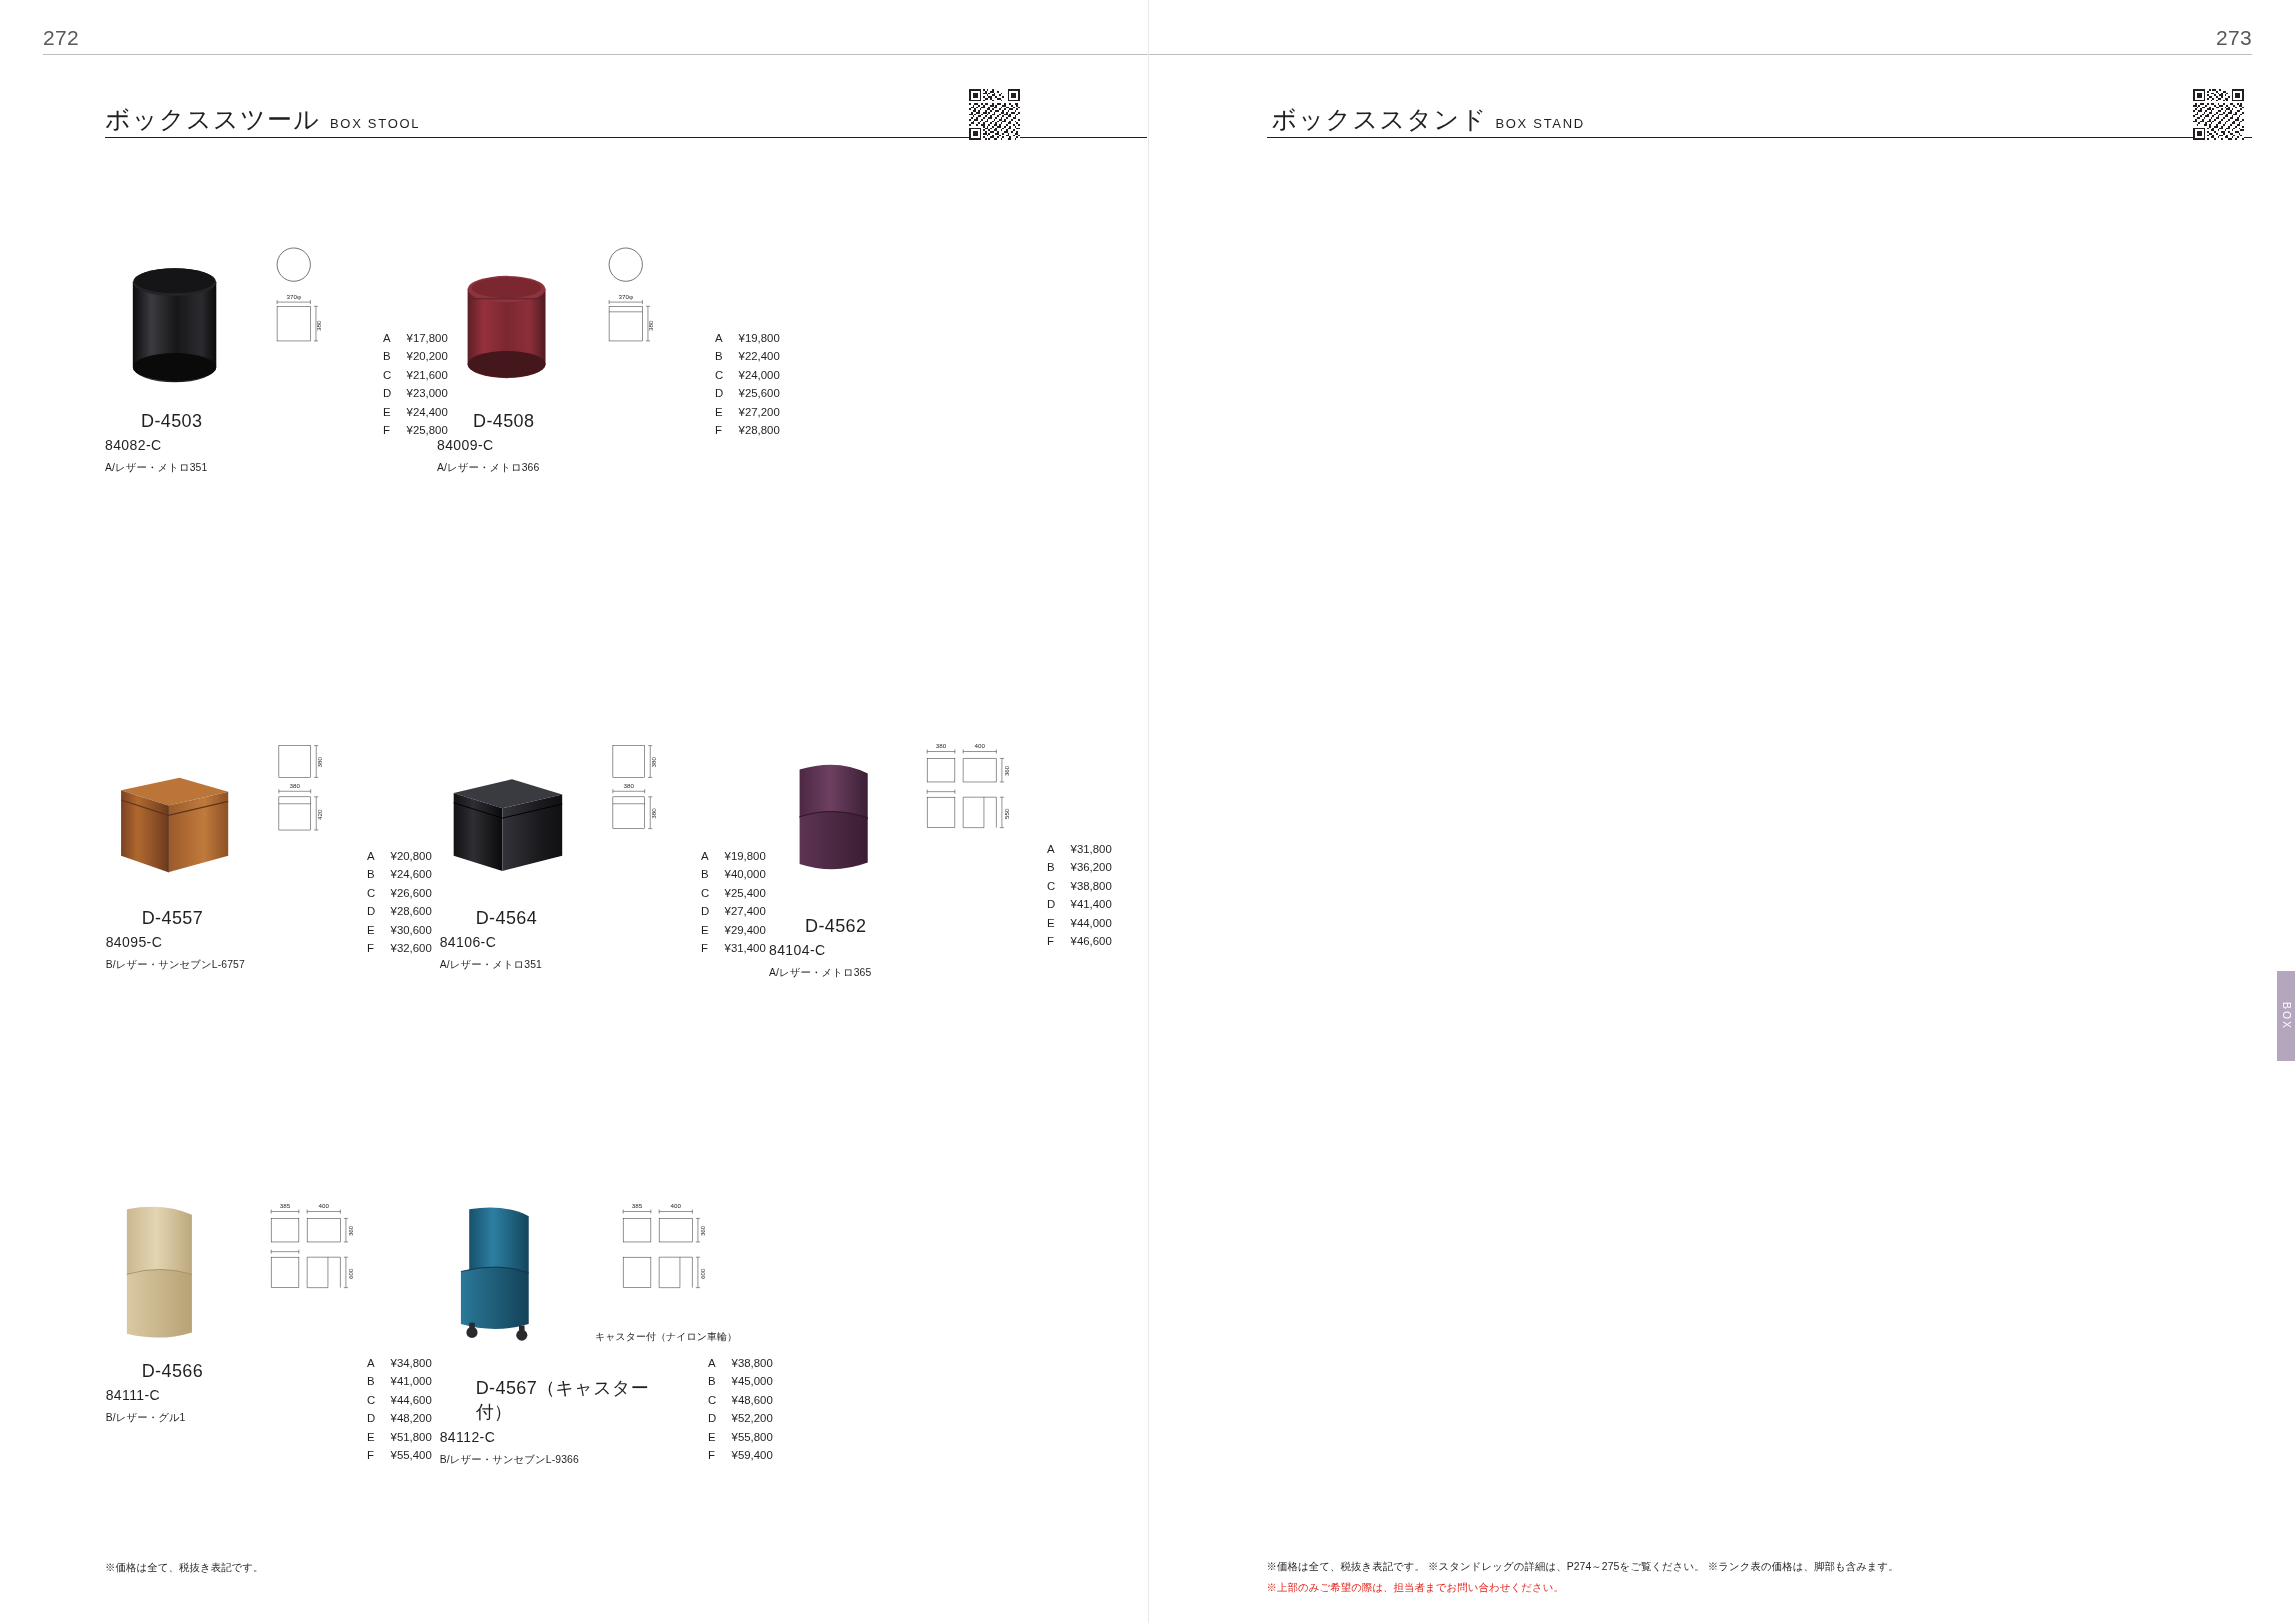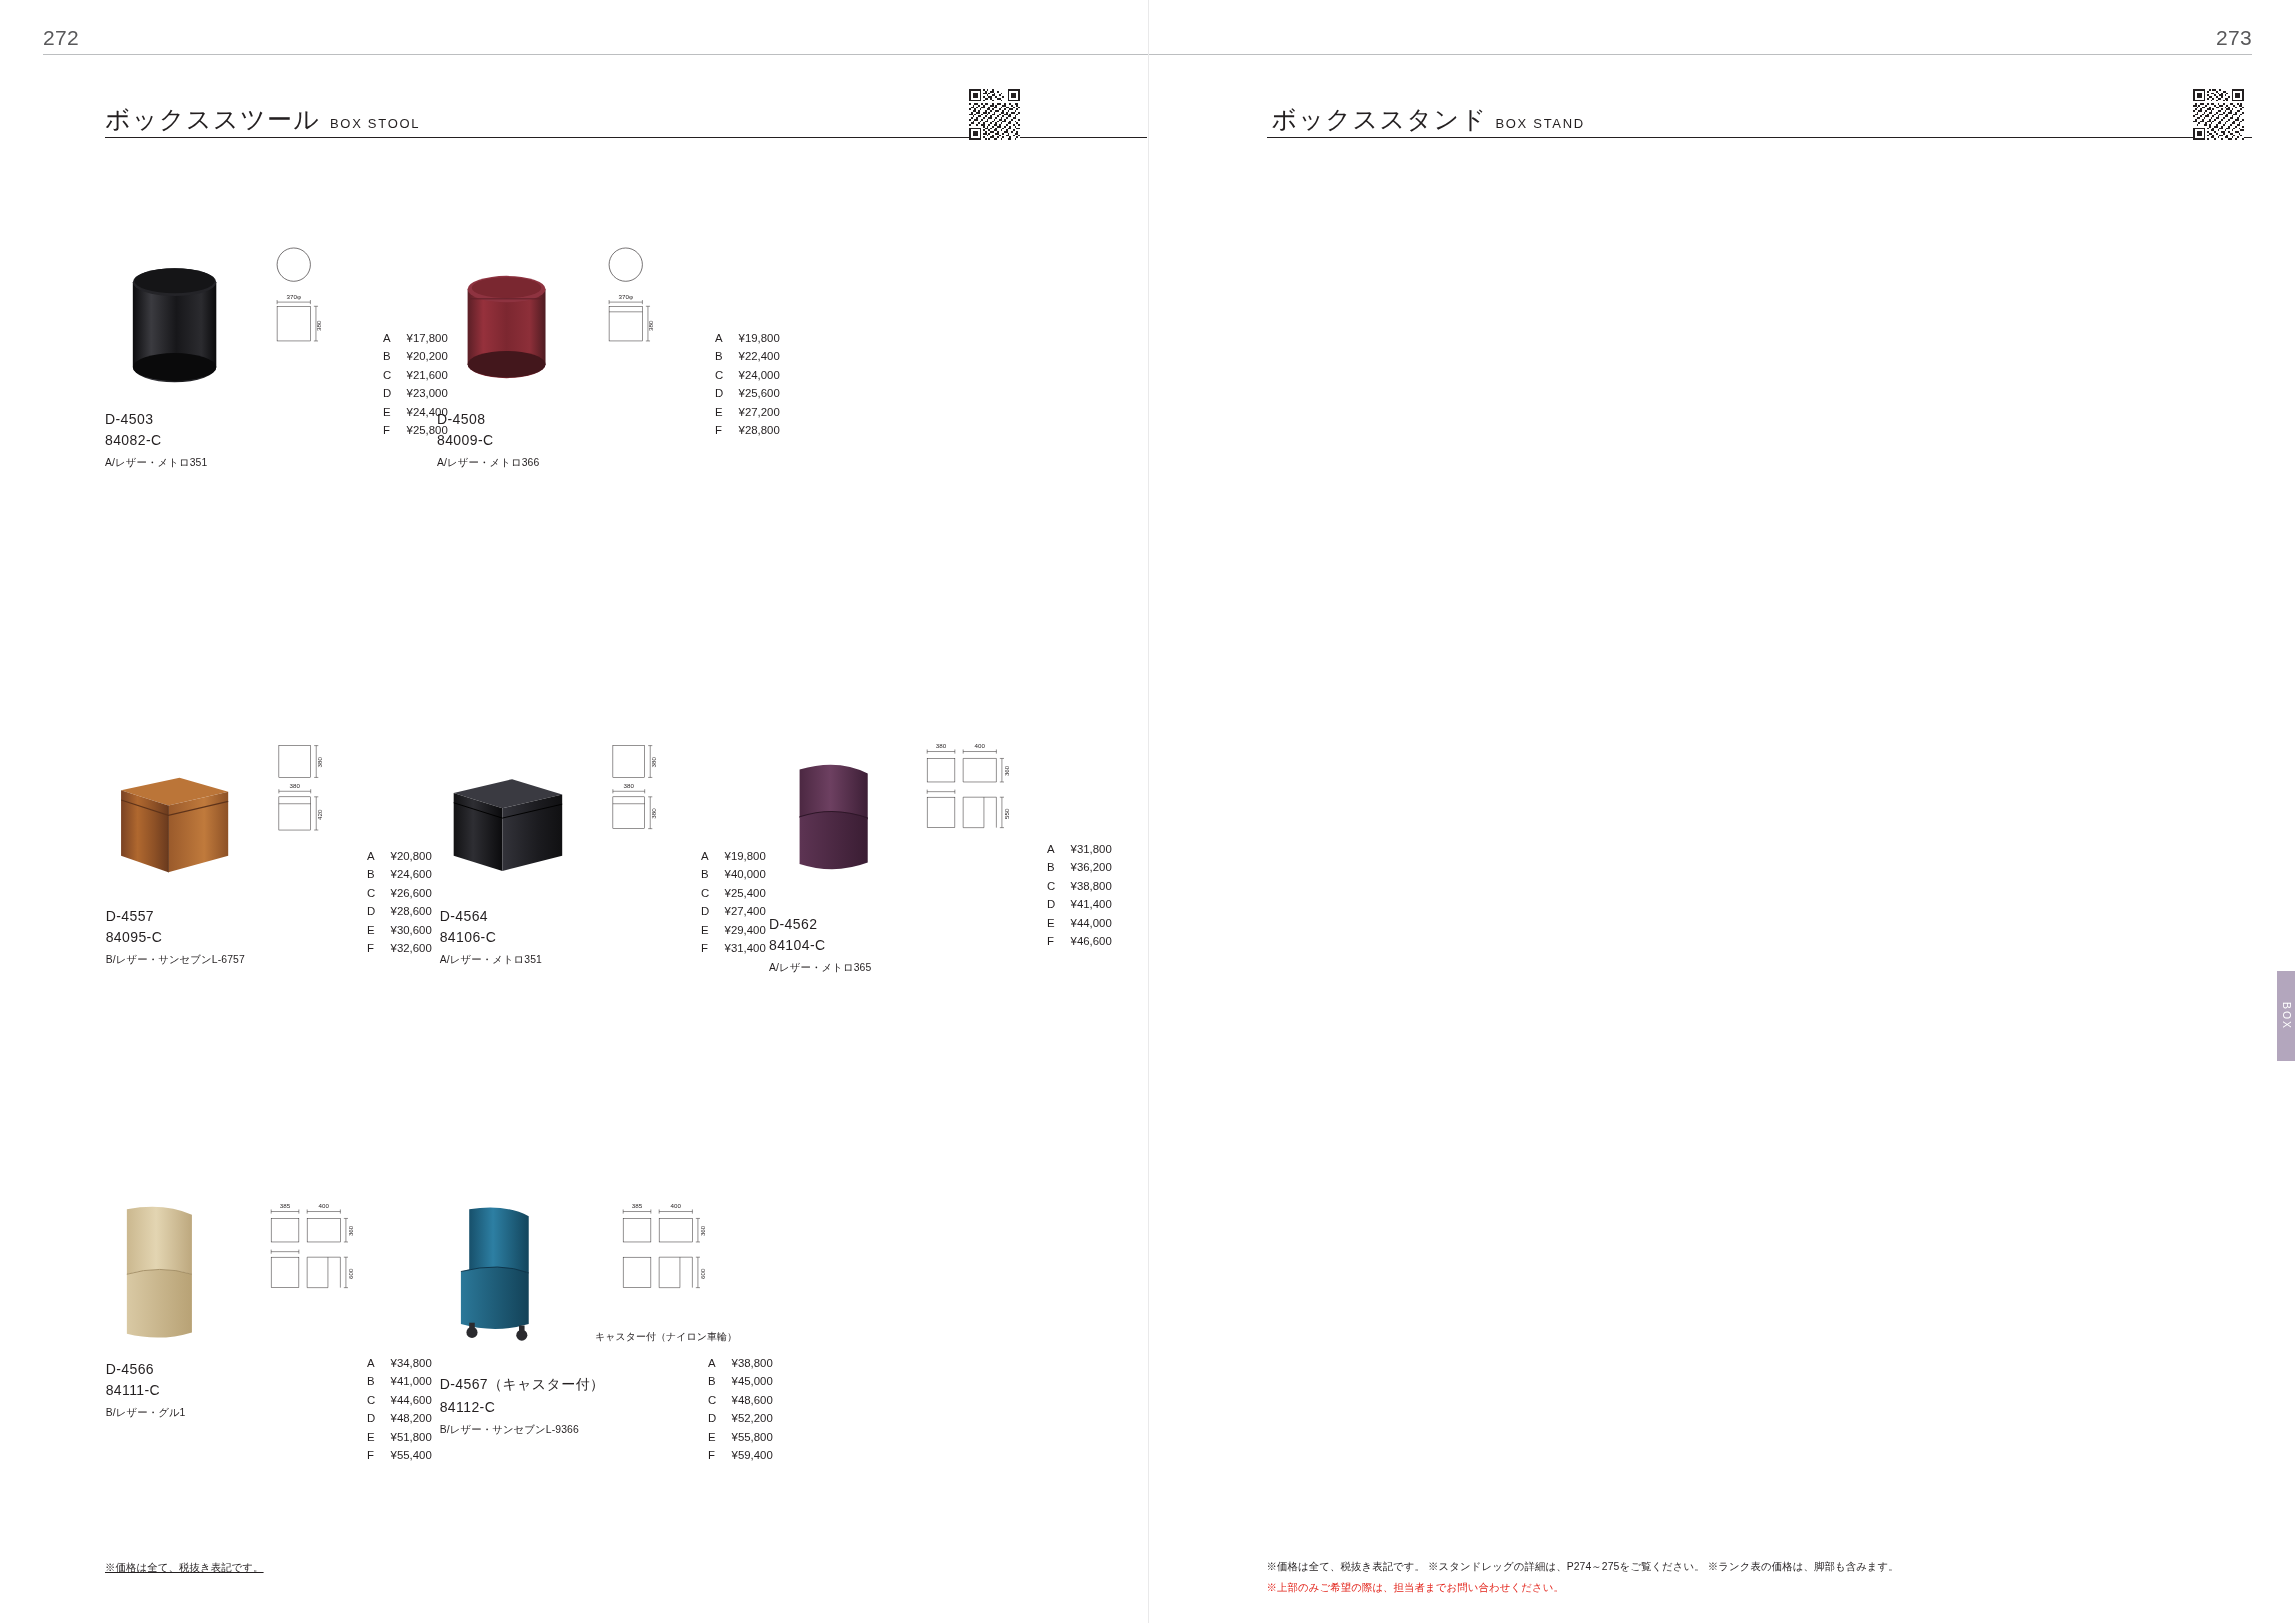--- a/index.html
+++ b/index.html
@@ -51,21 +51,21 @@
     position:absolute; left:50%; top:50%;
     transform:translate(-50%,-50%);
     writing-mode: vertical-rl;
     font-size:10.4px; letter-spacing:2.1px; color:#ffffff;
   }
 
   
   .item { position:absolute; }
   .photo { position:relative; }
   .codes { margin-top:0; }
-  .code-main { font-size:14px; letter-spacing:0.4px; margin-bottom:4.9px; }
+  .code-main { font-size:18px; letter-spacing:0.4px; margin-bottom:4.9px;margin-left:36px; }
   .code-sub  { font-size:14px; letter-spacing:0.4px; margin-bottom:7px; }
   .spec { font-size:10.4px; line-height:1.55; letter-spacing:0.1px; color:#231f20; }
 
   
   .prices { position:absolute; font-size:11.4px; line-height:1.62; }
   .prices .row { display:flex; }
   .prices .rk { width:23.6px; }
   .prices .pv { min-width:64px; text-align:left; }
 
   
@@ -795,21 +795,21 @@
             <span class="rk">E</span>
             <span class="pv">¥55,800</span>
           </div>
         <div class="row">
             <span class="rk">F</span>
             <span class="pv">¥59,400</span>
           </div>
       </div>
     </div>
 
-    <div class="footnote" style="left:105px; top:1561px;text-decoration:underline;">※価格は全て、税抜き表記です。</div>
+    <div class="footnote" style="left:105px; top:1561px;">※価格は全て、税抜き表記です。</div>
   </div>
 
   <div class="page right">
 
     <div class="pagenum r">273</div>
     <div class="rule r"></div>
 
     <div class="sec-head" style="left:124px;gap:8px;">
       <span class="jp">ボックススタンド</span>
       <span class="en">BOX STAND</span>

